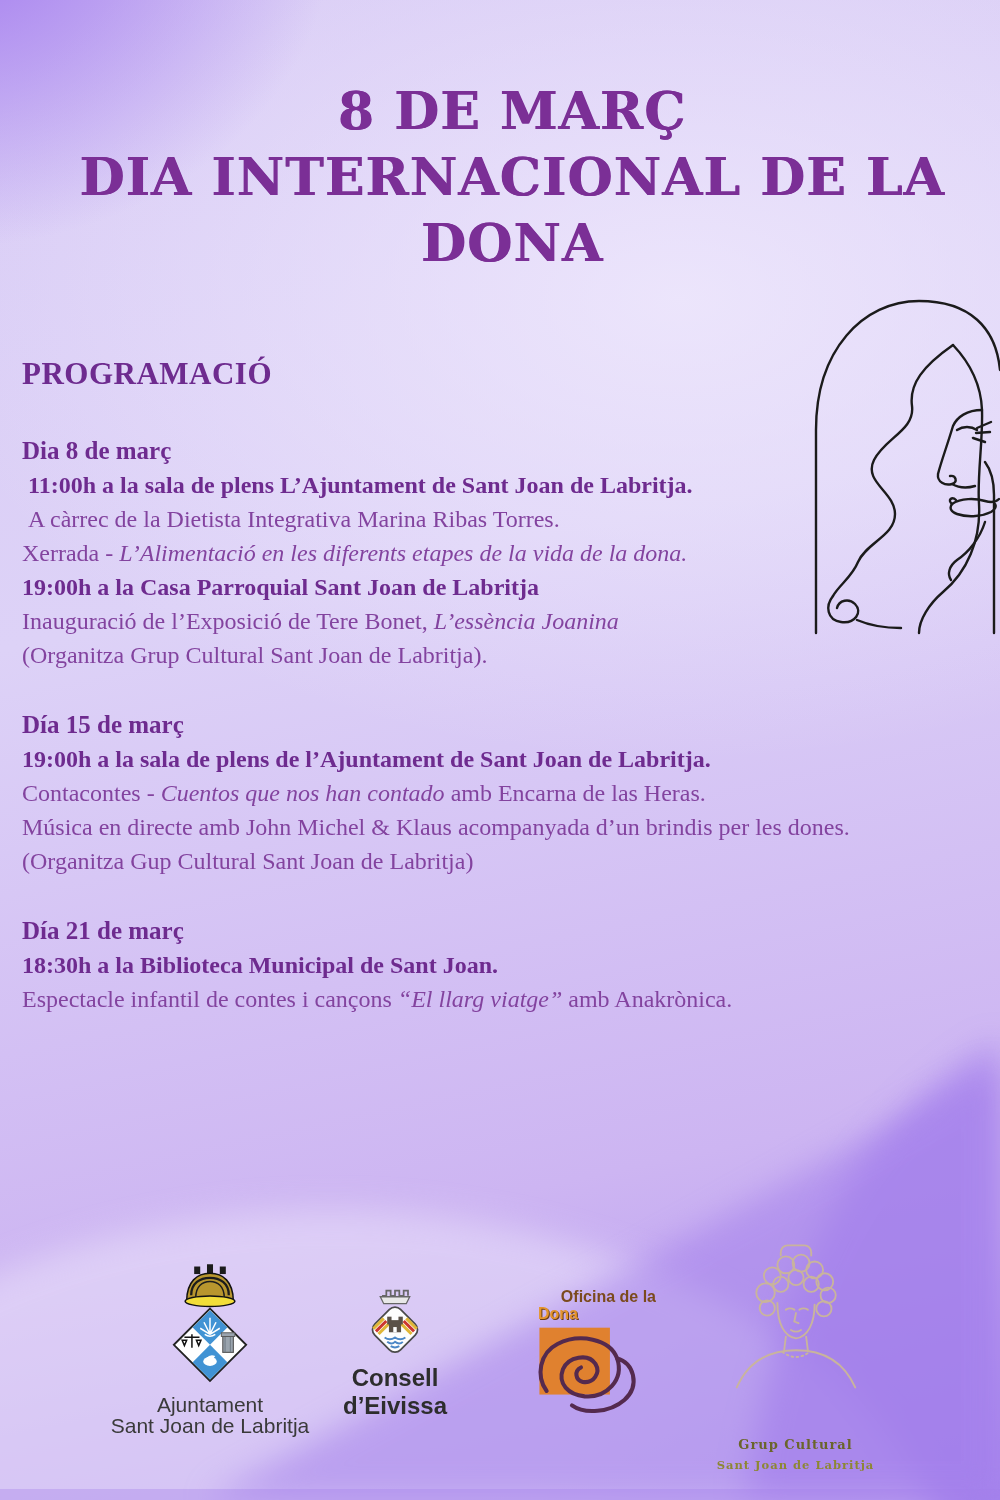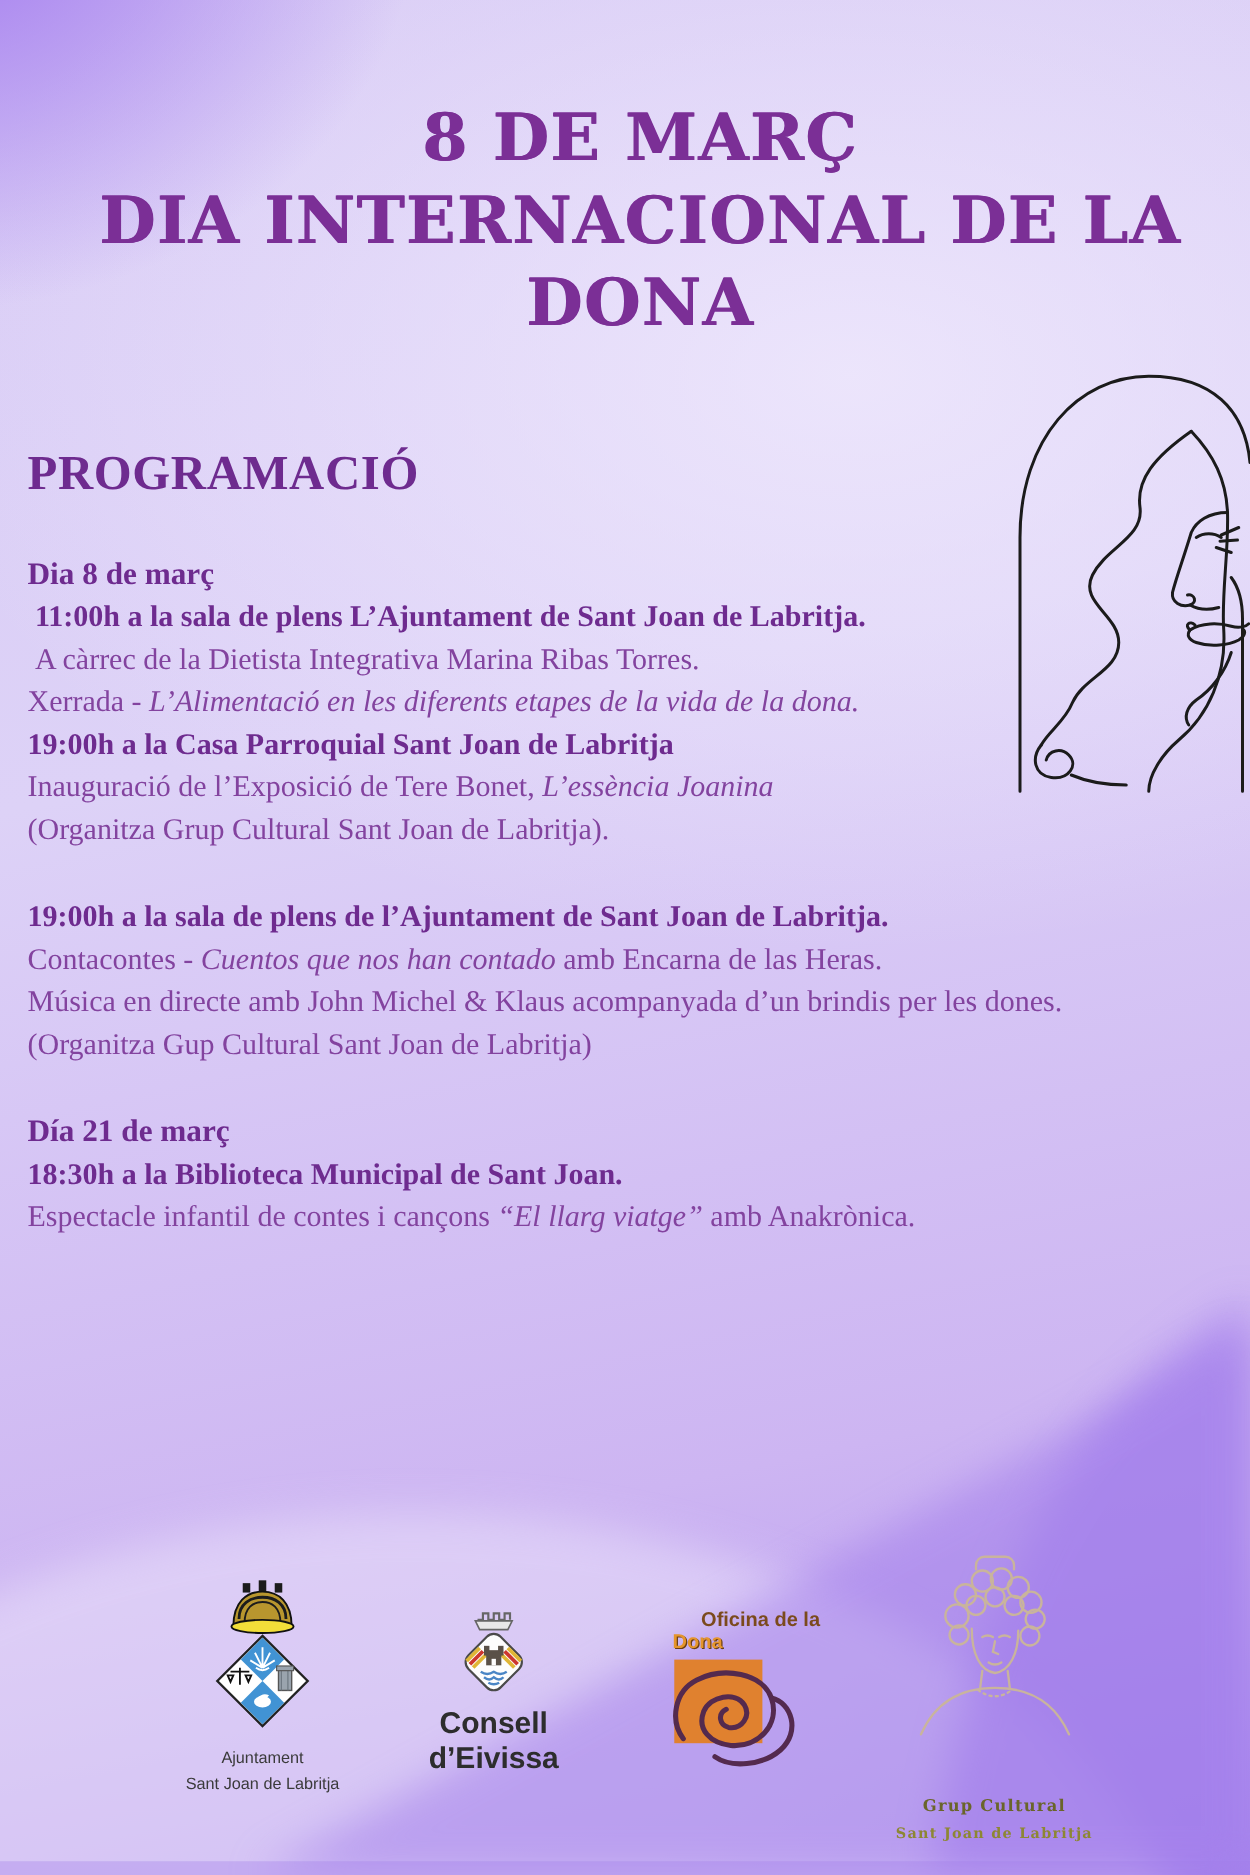--- a/index.html
+++ b/index.html
@@ -15,36 +15,36 @@
   .bg-decor{position:absolute;inset:0;z-index:0;}
   .title{
     position:absolute;top:78px;left:0;width:1000px;text-align:center;z-index:2;
     font-family:"DejaVu Serif",serif;font-weight:700;
     font-size:52px;line-height:66px;letter-spacing:1px;color:#7b2f96;
     text-shadow:0.6px 0 0 #7b2f96;
     padding-left:12px;
   }
   .program{position:absolute;top:356px;left:22px;width:958px;z-index:2;}
   .program h2{
-    margin:0 0 42px 0;font-size:39px;letter-spacing:0.5px;
+    margin:0 0 42px 0;font-size:31px;letter-spacing:0.5px;
     font-weight:700;color:#6e2b8f;
   }
   .section{margin-bottom:36px;}
   .day{font-weight:700;font-size:25px;line-height:34px;color:#6e2b8f;}
   .line{font-size:24px;line-height:34px;color:#83439f;white-space:pre-wrap;}
   .line .bold{font-weight:700;color:#6e2b8f;}
   .line .italic{font-style:italic;}
   .face-art{position:absolute;top:290px;right:0;width:195px;height:345px;z-index:1;}
   .logos{position:absolute;left:0;top:1240px;width:1000px;height:220px;z-index:2;}
   .logo{position:absolute;text-align:center;}
   .logo-ajuntament{left:110px;top:22px;width:200px;}
   .logo-consell{left:320px;top:42px;width:150px;}
   .logo-oficina{left:538px;top:48px;width:120px;}
   .logo-grup{left:698px;top:2px;width:195px;}
-  .cap{font-family:"Liberation Sans",sans-serif;color:#3a3a3a;font-size:13px;line-height:21px;}
+  .cap{font-family:"Liberation Sans",sans-serif;color:#3a3a3a;font-size:21px;line-height:21px;}
   .cap-consell{font-family:"Liberation Sans",sans-serif;font-weight:700;color:#2d2d2d;font-size:24px;line-height:28px;}
   .cap-grup1{font-family:"DejaVu Serif",serif;font-weight:700;color:#6a652a;font-size:13px;line-height:24px;letter-spacing:1px;margin-top:39px;}
   .cap-grup2{font-family:"DejaVu Serif",serif;font-weight:700;color:#8d8733;font-size:11.5px;line-height:16px;letter-spacing:1px;}
   .ofi-line1{font-family:"Liberation Sans",sans-serif;font-weight:700;color:#7b4a1d;font-size:16px;text-align:right;width:118px;}
   .ofi-line2{font-family:"Liberation Sans",sans-serif;font-weight:700;color:#e5952c;font-size:16px;text-align:left;width:118px;
              text-shadow:1px 1px 0 #6b3d12;margin-top:-1px;}
   .ofi-art{margin-top:-8px;margin-left:-6px;}
 </style>
 </head>
 <body>
@@ -93,20 +93,21 @@
         <div class="section">
           <div class="day">Dia 8 de març</div>
           <div class="line"><span class="bold"> 11:00h a la sala de plens L’Ajuntament de Sant Joan de Labritja.</span></div>
           <div class="line"><span class="regular"> A càrrec de la Dietista Integrativa Marina Ribas Torres.</span></div>
           <div class="line"><span class="regular">Xerrada - </span><span class="italic">L’Alimentació en les diferents etapes de la vida de la dona.</span></div>
           <div class="line"><span class="bold">19:00h a la Casa Parroquial Sant Joan de Labritja</span></div>
           <div class="line"><span class="regular">Inauguració de l’Exposició de Tere Bonet, </span><span class="italic">L’essència Joanina</span></div>
           <div class="line"><span class="regular">(Organitza Grup Cultural Sant Joan de Labritja).</span></div>
         </div>
         <div class="section">
+          <div class="day">Día 15 de març</div>
           <div class="line"><span class="bold">19:00h a la sala de plens de l’Ajuntament de Sant Joan de Labritja.</span></div>
           <div class="line"><span class="regular">Contacontes - </span><span class="italic">Cuentos que nos han contado</span><span class="regular"> amb Encarna de las Heras.</span></div>
           <div class="line"><span class="regular">Música en directe amb John Michel &amp; Klaus acompanyada d’un brindis per les dones.</span></div>
           <div class="line"><span class="regular">(Organitza Gup Cultural Sant Joan de Labritja)</span></div>
         </div>
         <div class="section">
           <div class="day">Día 21 de març</div>
           <div class="line"><span class="bold">18:30h a la Biblioteca Municipal de Sant Joan.</span></div>
           <div class="line"><span class="regular">Espectacle infantil de contes i cançons </span><span class="italic">“El llarg viatge”</span><span class="regular"> amb Anakrònica.</span></div>
         </div>

